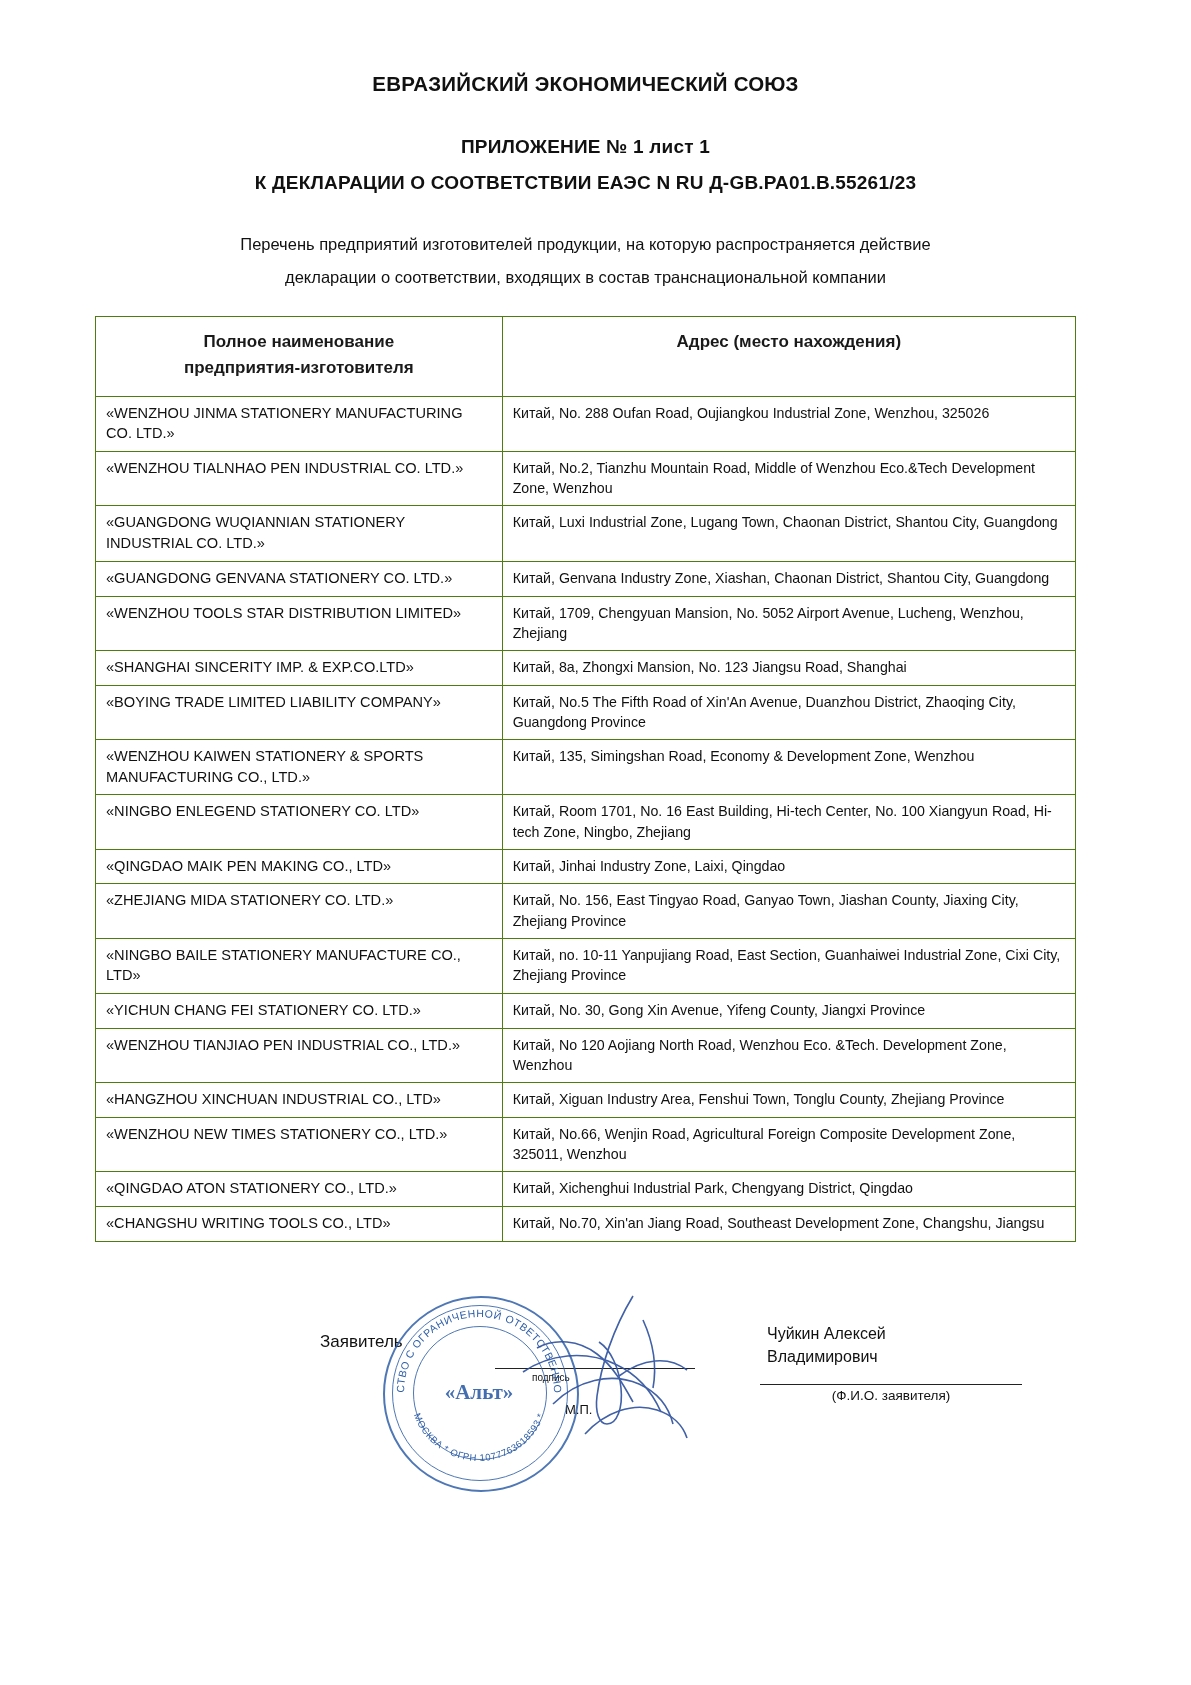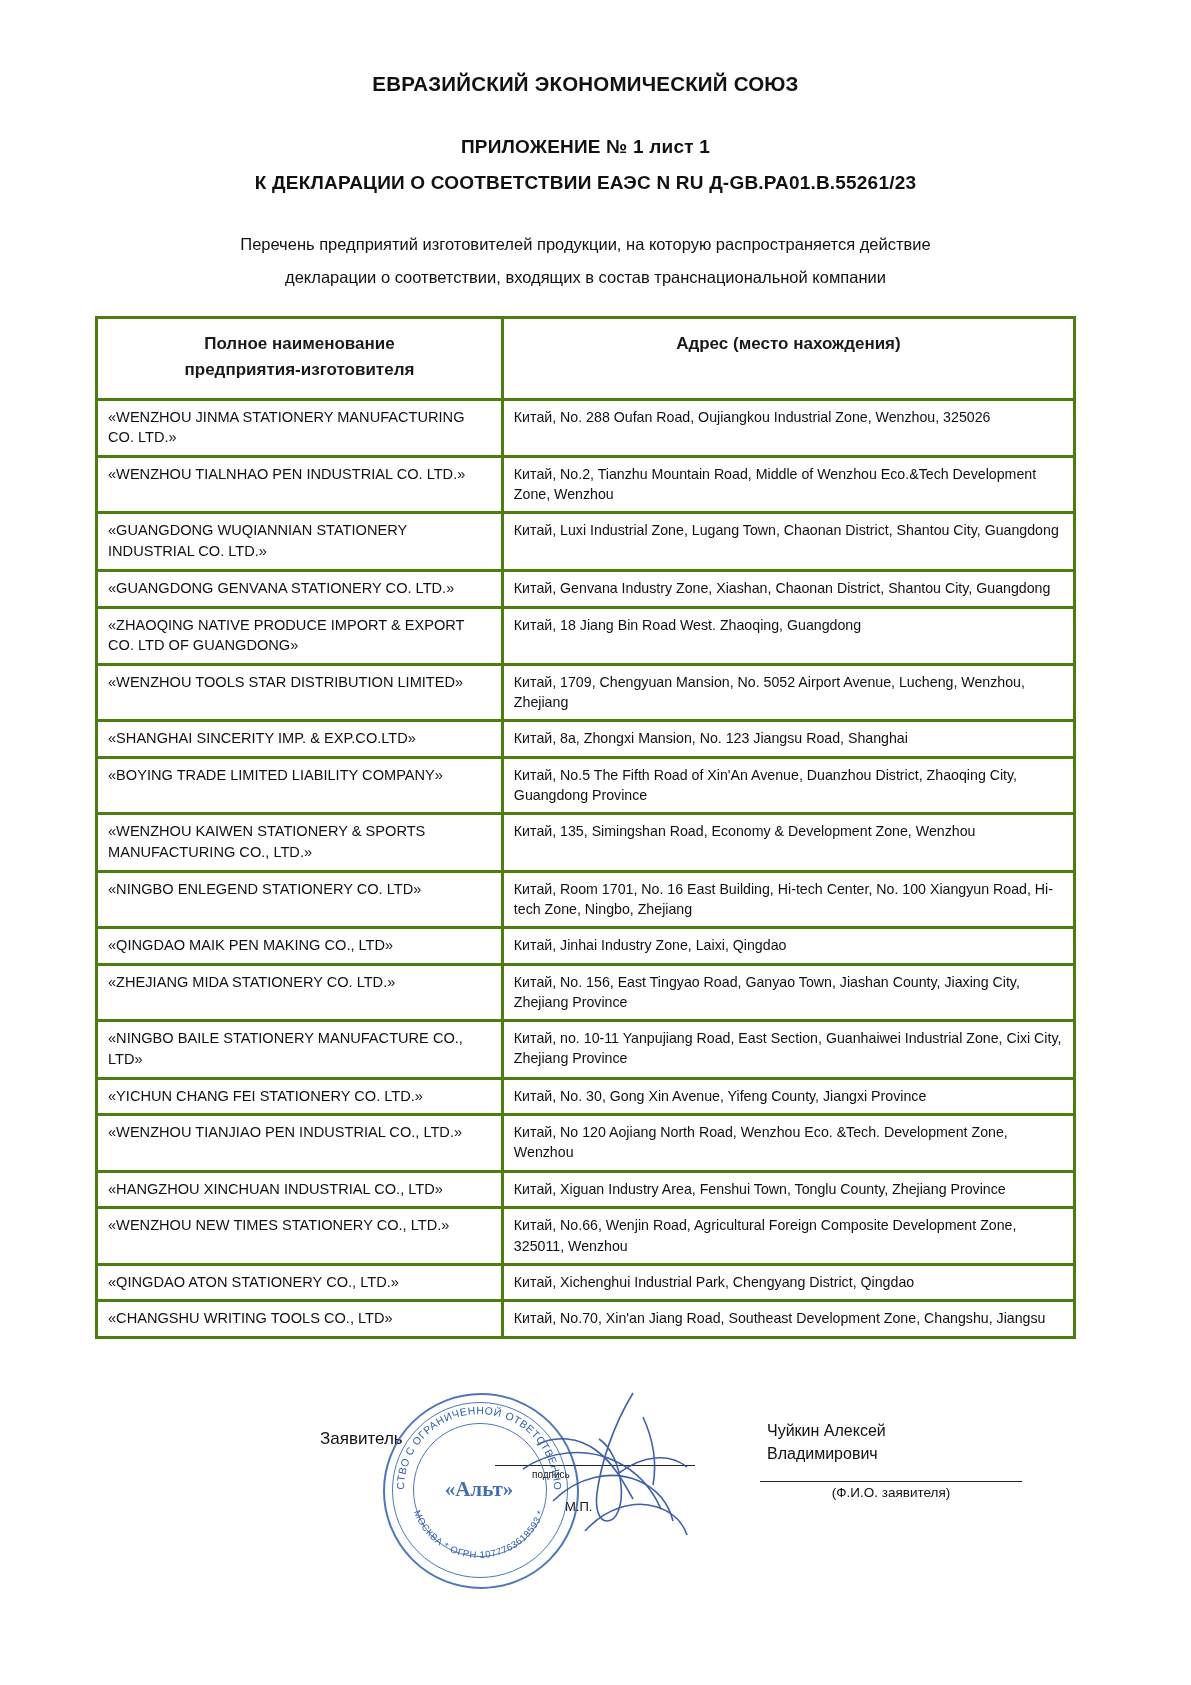--- a/index.html
+++ b/index.html
@@ -44,21 +44,21 @@
   }
 
   table.manufacturers {
     width: 100%;
     border-collapse: collapse;
     table-layout: fixed;
     margin-top: 4px;
   }
   table.manufacturers th,
   table.manufacturers td {
-    border: 3px solid #4d7c0f;
+    border: 1px solid #4d7c0f;
     vertical-align: top;
     padding: 6px 10px 7px 10px;
   }
   table.manufacturers th {
     text-align: center;
     font-size: 17px;
     font-weight: bold;
     padding: 12px 10px 14px 10px;
     line-height: 1.55;
   }
@@ -217,24 +217,20 @@
           <td class="name">«WENZHOU TIALNHAO PEN INDUSTRIAL CO. LTD.»</td>
           <td class="addr">Китай, No.2, Tianzhu Mountain Road, Middle of Wenzhou Eco.&amp;Tech Development Zone, Wenzhou</td>
         </tr>
         <tr>
           <td class="name">«GUANGDONG WUQIANNIAN STATIONERY INDUSTRIAL CO. LTD.»</td>
           <td class="addr">Китай, Luxi Industrial Zone, Lugang Town, Chaonan District, Shantou City, Guangdong</td>
         </tr>
         <tr>
           <td class="name">«GUANGDONG GENVANA STATIONERY CO. LTD.»</td>
           <td class="addr">Китай, Genvana Industry Zone, Xiashan, Chaonan District, Shantou City, Guangdong</td>
-        </tr>
-        <tr>
-          <td class="name">«ZHAOQING NATIVE PRODUCE IMPORT &amp; EXPORT CO. LTD OF GUANGDONG»</td>
-          <td class="addr">Китай, 18 Jiang Bin Road West. Zhaoqing, Guangdong</td>
         </tr>
         <tr>
           <td class="name">«WENZHOU TOOLS STAR DISTRIBUTION LIMITED»</td>
           <td class="addr">Китай, 1709, Chengyuan Mansion, No. 5052 Airport Avenue, Lucheng, Wenzhou, Zhejiang</td>
         </tr>
         <tr>
           <td class="name">«SHANGHAI SINCERITY IMP. &amp; EXP.CO.LTD»</td>
           <td class="addr">Китай, 8a, Zhongxi Mansion, No. 123 Jiangsu Road, Shanghai</td>
         </tr>
         <tr>

